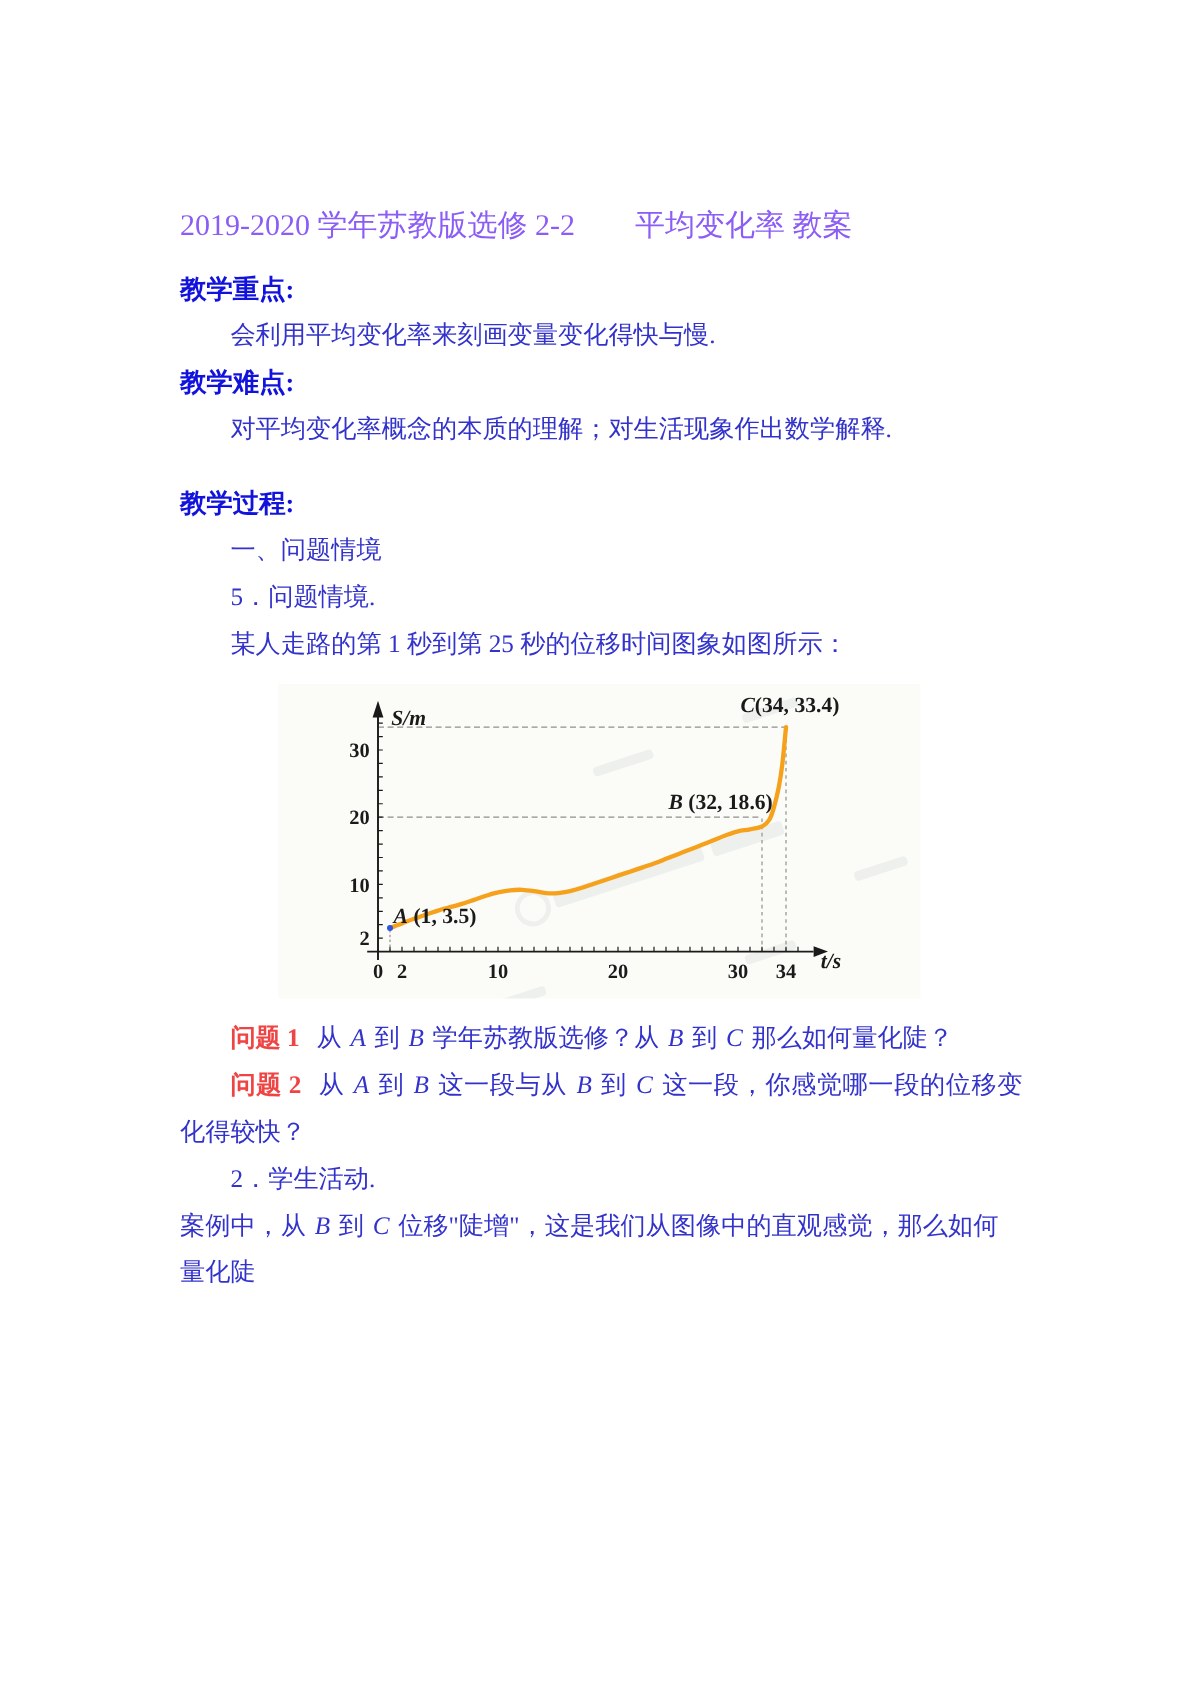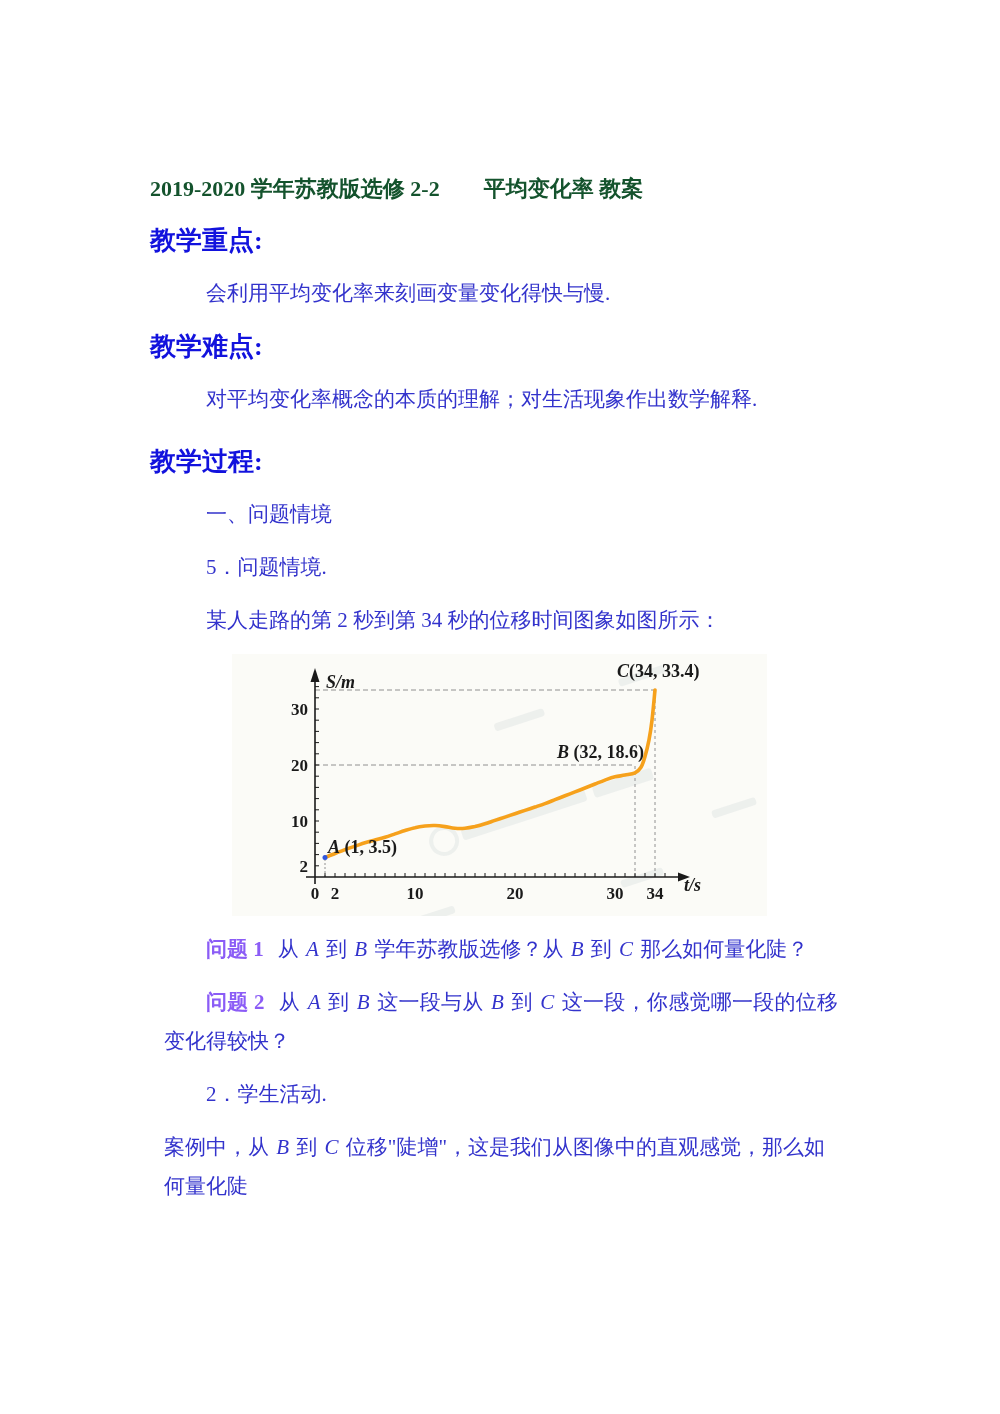--- a/index.html
+++ b/index.html
@@ -7,37 +7,37 @@
   .page{
     box-sizing:border-box;
     width:1000px;height:1414px;
     padding:172px 148px 0 150px;
     font-family:"Liberation Serif","DejaVu Serif",serif;
     color:#3333cc;
     font-size:21px;
   }
   .title{
     margin:0 0 15px 0;
-    font-size:22px;
-    font-weight:700;
-    color:#14532d;
+    font-size:25px;
+    font-weight:400;
+    color:#8b5cf6;
     line-height:34px;
     white-space:pre-wrap;
   }
   .h{
     font-weight:700;
     color:#1212dd;
-    font-size:26px;
+    font-size:22px;
     line-height:39px;
   }
   .gap{margin-top:23px;}
-  p{margin:14px;line-height:39px;}
+  p{margin:0;line-height:39px;}
   .ind{text-indent:2em;}
   .just{text-align:justify;}
-  .qlabel{font-weight:700;color:#8b5cf6;margin-right:14px;}
+  .qlabel{font-weight:700;color:#ef4444;margin-right:14px;}
   .var{
     font-style:italic;
     font-family:"Liberation Serif","DejaVu Serif",serif;
     padding:0 2px;
   }
   figure.chart{
     margin:14px 0 14px 82px;
     width:535px;height:262px;
     background:#fbfbf7;
   }
@@ -58,21 +58,21 @@
   <p class="ind">会利用平均变化率来刻画变量变化得快与慢.</p>
 
   <div class="h">教学难点:</div>
   <p class="ind">对平均变化率概念的本质的理解；对生活现象作出数学解释.</p>
 
   <div class="h gap">教学过程:</div>
   <p class="ind">一、问题情境</p>
   <p class="ind">5．问题情境.</p>
 
 
-  <p class="ind">某人走路的第 2 秒到第 34 秒的位移时间图象如图所示：</p>
+  <p class="ind">某人走路的第 1 秒到第 25 秒的位移时间图象如图所示：</p>
 
   <figure class="chart">
     <svg id="chart-svg" width="535" height="262" viewBox="0 0 535 262">
         <g transform="rotate(-18 300 150)" opacity="0.10" fill="#7e93a0">
           <circle cx="205" cy="158" r="13" fill="none" stroke="#7e93a0" stroke-width="4"></circle>
           <rect x="224" y="152" width="130" height="12" rx="3"></rect>
           <rect x="362" y="152" width="62" height="12" rx="3"></rect>
           <rect x="288" y="62" width="52" height="8" rx="3"></rect>
           <rect x="420" y="58" width="48" height="8" rx="3"></rect>
           <rect x="150" y="222" width="44" height="8" rx="3"></rect>

